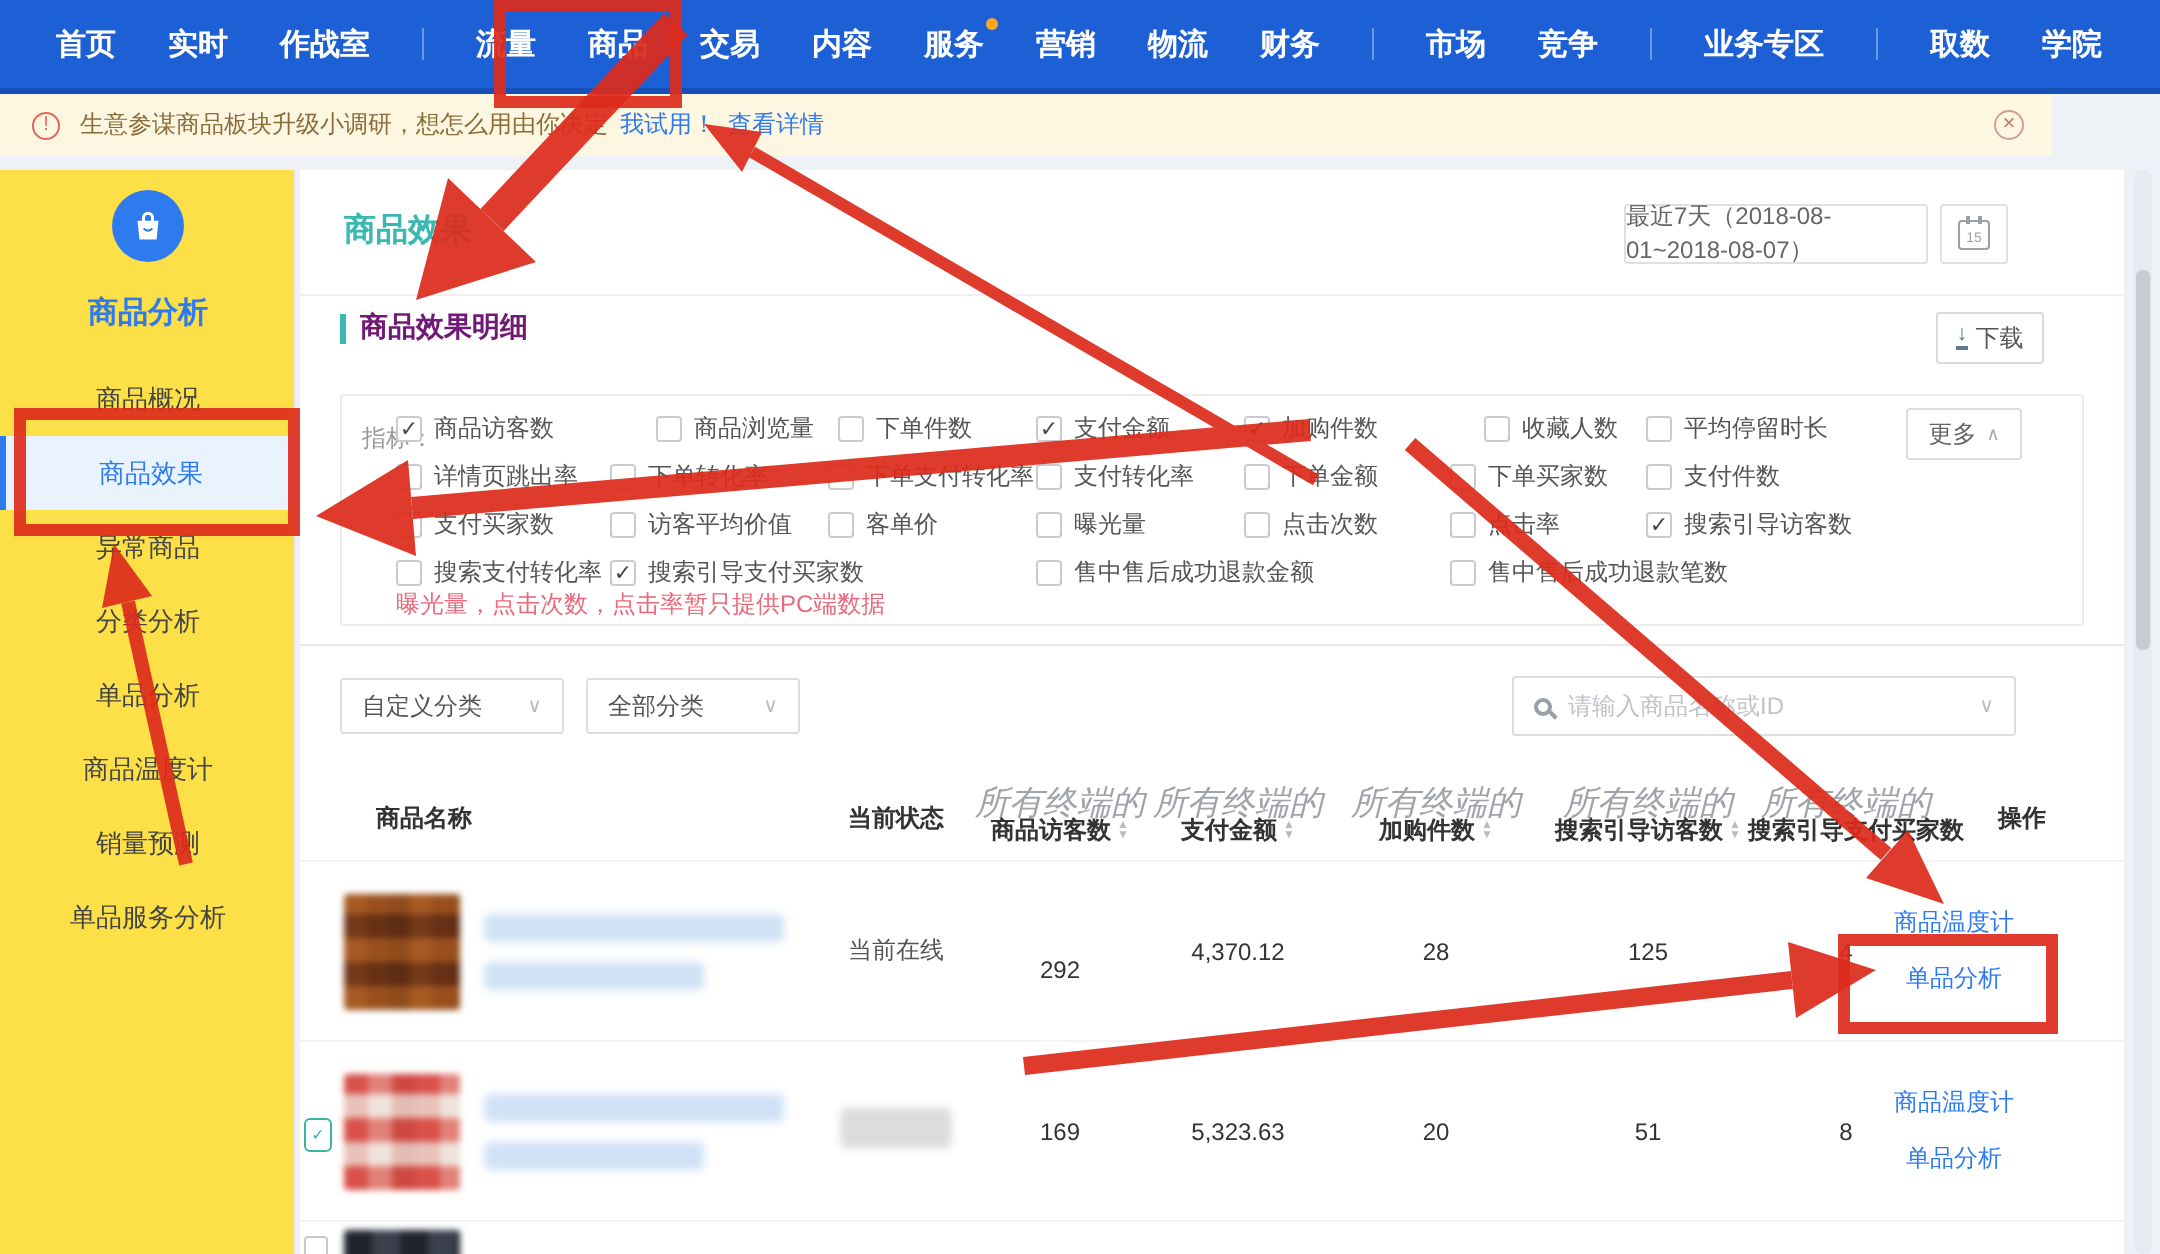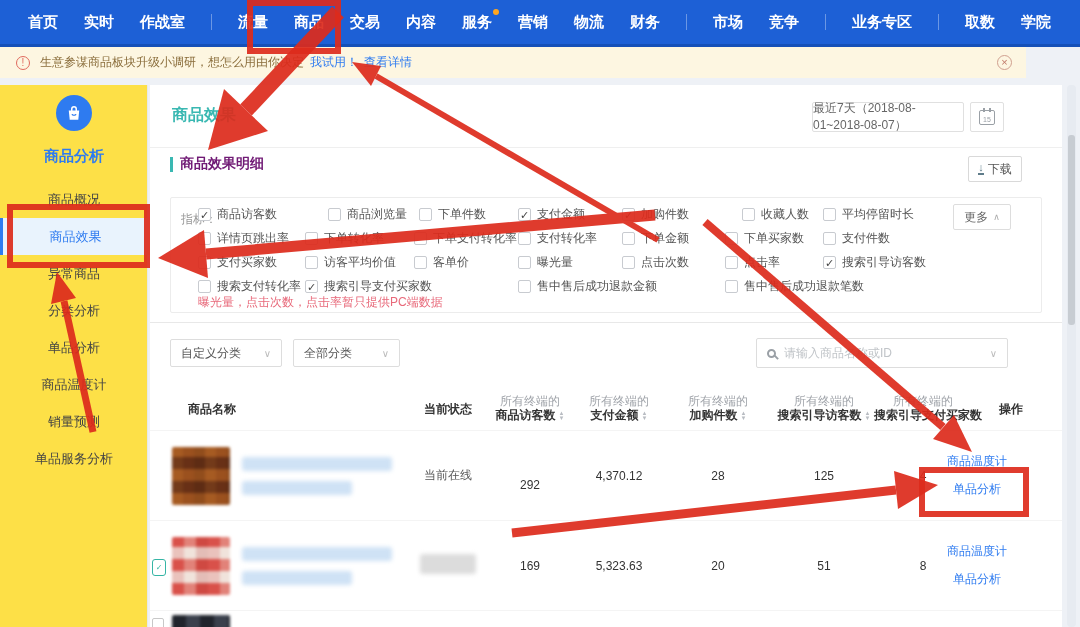--- a/index.html
+++ b/index.html
@@ -89,21 +89,21 @@
   .mag{width:9px;height:9px;border:2px solid #9aa0a6;border-radius:50%;position:relative;flex:none;margin-right:8px;}
   .mag:after{content:"";position:absolute;width:6px;height:2px;background:#9aa0a6;right:-5px;bottom:-2px;transform:rotate(45deg);}
   .search input{border:none;outline:none;flex:1;font-size:12px;color:#555;font-family:inherit;}
   .search input::placeholder{color:#c0c4c8;}
 
   
   .table{position:absolute;left:0;top:303px;width:912px;}
   .t-head{display:flex;align-items:center;padding-left:22px;height:42px;}
   .th{text-align:center;}
   .th.left{text-align:left;padding-left:16px;}
-  .th-super{font-size:12px;color:#a0a4aa;line-height:13px;}
+  .th-super{font-size:17px;color:#a0a4aa;line-height:13px;font-style:italic;}
   .th-main{font-size:12px;font-weight:bold;color:#333;line-height:15px;white-space:nowrap;}
   .sort{display:inline-flex;flex-direction:column;vertical-align:middle;margin-left:3px;cursor:pointer;}
   .sort span{font-size:6px;line-height:5px;color:#b8bcc2;}
   .t-row{display:flex;align-items:center;padding-left:22px;height:90px;position:relative;border-top:1px solid #f4f4f4;}
   .t-row.partial{height:19px;overflow:hidden;align-items:flex-start;padding-top:4px;}
   .cell{flex:none;}
   .cell.val{font-size:12px;color:#333;text-align:center;}
   .cell.status{font-size:12px;color:#555;text-align:center;}
   .cell.name{display:flex;align-items:center;}
   .thumb{width:58px;height:58px;border-radius:2px;margin-right:12px;flex:none;filter:blur(1.5px);}

